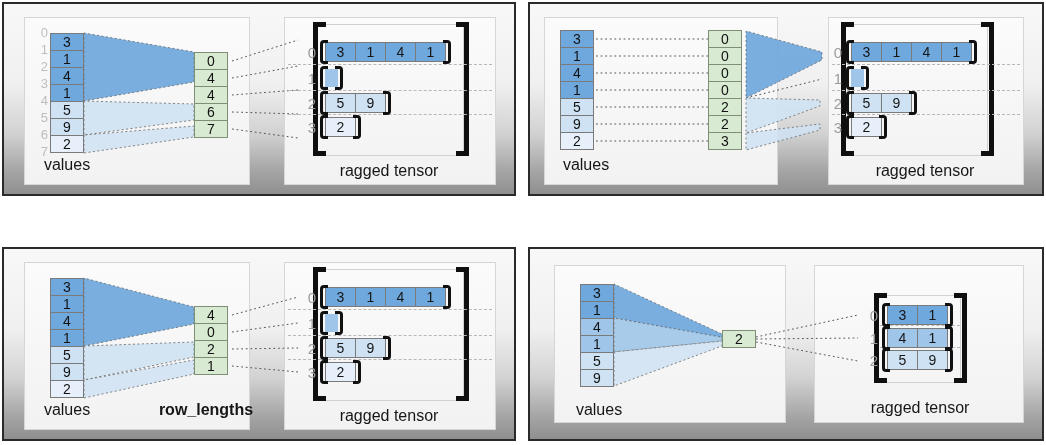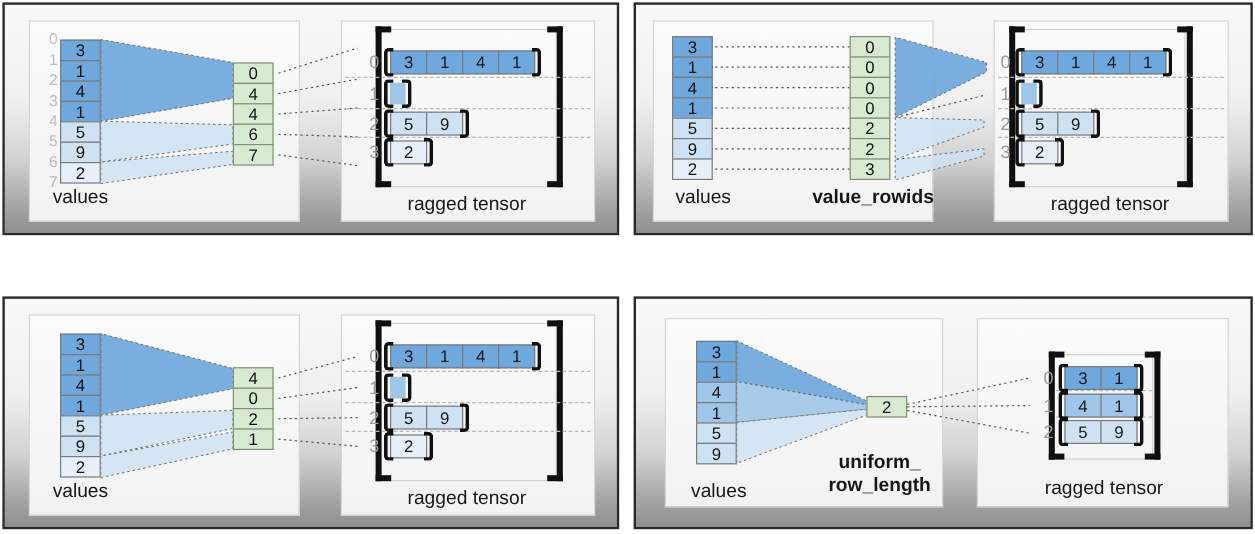--- a/index.html
+++ b/index.html
@@ -147,21 +147,20 @@
     <div class="col" style="left:178px;top:26px">
       <div class="cell green">0</div>
       <div class="cell green">0</div>
       <div class="cell green">0</div>
       <div class="cell green">0</div>
       <div class="cell green">2</div>
       <div class="cell green">2</div>
       <div class="cell green">3</div>
     </div>
     <div class="lbl" style="left:26px;top:152px;width:60px">values</div>
-    <div class="lbl bold" style="left:130px;top:152px;width:135px">value_rowids</div>
     <div class="tframe" style="left:314px;top:20px;width:142px;height:130px"></div>
     <div class="bigb l" style="left:311px;top:18px;height:134px"></div>
     <div class="bigb r" style="left:451px;top:18px;height:134px"></div>
     <div class="sep" style="left:302px;top:60px;width:188px"></div>
     <div class="sep" style="left:302px;top:86px;width:188px"></div>
     <div class="sep" style="left:302px;top:110px;width:188px"></div>
     <div class="trow" style="left:296px;top:36px">
       <span class="ridx">0</span>
       <span class="rb l"></span>
       <span class="tcell c1">3</span>
@@ -215,20 +214,21 @@
       <div class="cell c3">9</div>
       <div class="cell c4">2</div>
     </div>
     <div class="col" style="left:190px;top:57px">
       <div class="cell green">4</div>
       <div class="cell green">0</div>
       <div class="cell green">2</div>
       <div class="cell green">1</div>
     </div>
     <div class="lbl" style="left:33px;top:152px;width:60px">values</div>
+    <div class="lbl bold" style="left:143px;top:152px;width:118px">row_lengths</div>
     <div class="tframe" style="left:312px;top:20px;width:146px;height:130px"></div>
     <div class="bigb l" style="left:309px;top:18px;height:134px"></div>
     <div class="bigb r" style="left:452px;top:18px;height:134px"></div>
     <div class="sep" style="left:284px;top:60px;width:204px"></div>
     <div class="sep" style="left:284px;top:86px;width:204px"></div>
     <div class="sep" style="left:284px;top:110px;width:204px"></div>
     <div class="trow" style="left:296px;top:36px">
       <span class="ridx">0</span>
       <span class="rb l"></span>
       <span class="tcell c1">3</span>
@@ -275,22 +275,20 @@
     <div class="col" style="left:50px;top:35px">
       <div class="cell c1">3</div>
       <div class="cell c1">1</div>
       <div class="cell c2">4</div>
       <div class="cell c2">1</div>
       <div class="cell c3">5</div>
       <div class="cell c3">9</div>
     </div>
     <div class="cell green" style="position:absolute;left:192px;top:81px">2</div>
     <div class="lbl" style="left:39px;top:152px;width:60px">values</div>
-    <div class="lbl bold pre" style="left:138px;top:127px;width:130px">uniform_
-row_length</div>
     <div class="tframe" style="left:347px;top:46px;width:82px;height:86px"></div>
     <div class="bigb l" style="left:344px;top:44px;height:90px"></div>
     <div class="bigb r" style="left:424px;top:44px;height:90px"></div>
     <div class="sep" style="left:350px;top:76px;width:80px"></div>
     <div class="sep" style="left:350px;top:98px;width:80px"></div>
     <div class="trow" style="left:332px;top:54px">
       <span class="ridx">0</span>
       <span class="rb l"></span>
       <span class="tcell c1">3</span>
       <span class="tcell c1">1</span>

